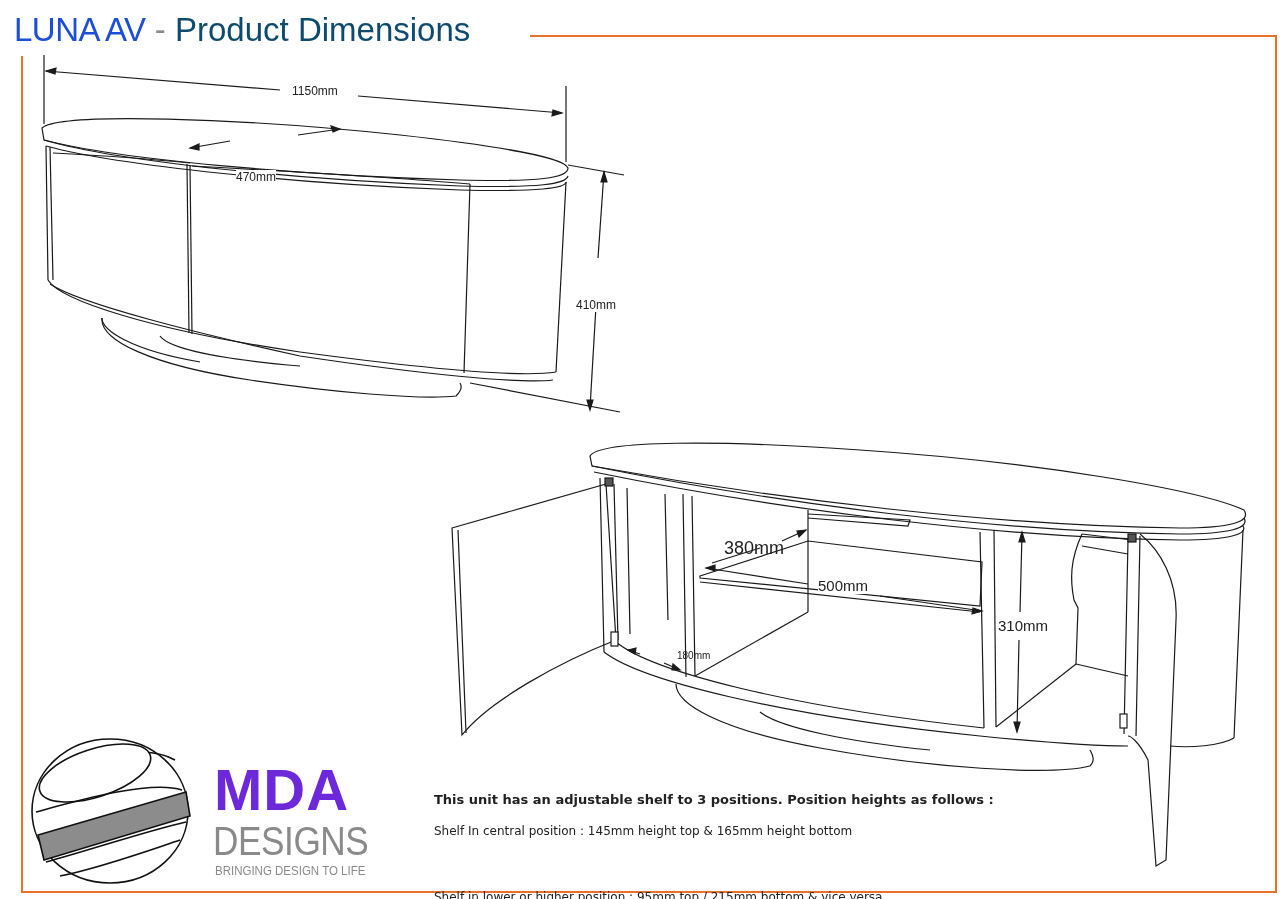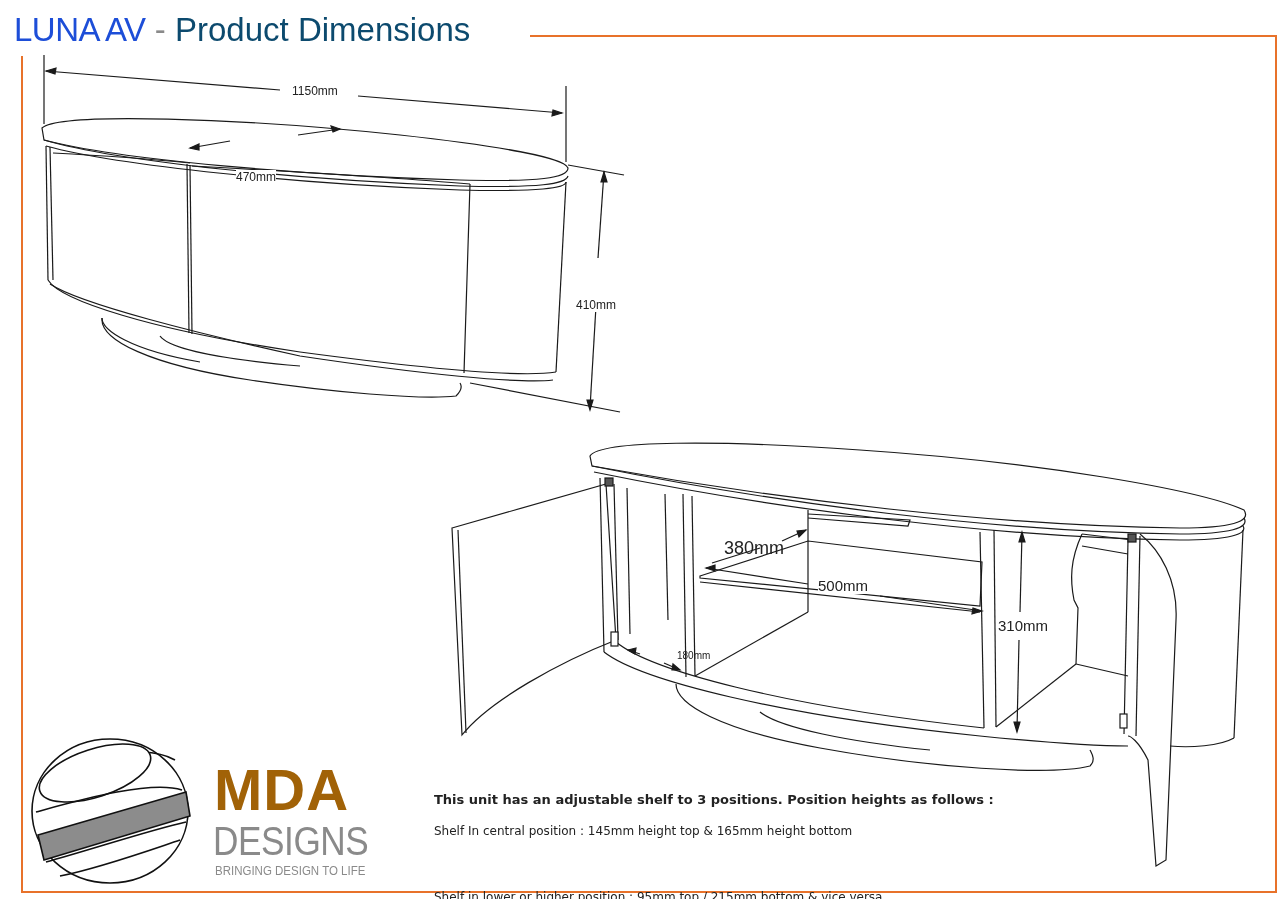--- a/index.html
+++ b/index.html
@@ -4,21 +4,21 @@
 <style>
   html,body{margin:0;padding:0;background:#ffffff;}
   body{width:1280px;height:899px;position:relative;overflow:hidden;font-family:"Liberation Sans",sans-serif;}
   .abs{position:absolute;}
   #title{left:14px;top:10px;font-size:33px;line-height:40px;white-space:nowrap;}
   #title .brand{color:#1d4ed8;font-weight:normal;letter-spacing:-0.5px;}
   #title .sep{color:#8a8a8a;}
   #title .sub{color:#0c4a6e;}
   svg.draw{position:absolute;left:0;top:0;}
   .dimlbl{position:absolute;font-family:"Liberation Sans",sans-serif;color:#222;white-space:nowrap;background:#fff;}
-  .logo-mda{left:214px;top:760px;font-size:58px;font-weight:bold;color:#a16207;letter-spacing:1px;line-height:60px;}
+  .logo-mda{left:214px;top:760px;font-size:58px;font-weight:bold;color:#6d28d9;letter-spacing:1px;line-height:60px;}
   .logo-designs{left:213px;top:820px;font-size:40px;color:#8a8a8a;font-weight:normal;line-height:42px;letter-spacing:-0.5px;transform:scaleX(0.88);transform-origin:left;}
   .logo-tag{left:215px;top:864px;font-size:12.5px;color:#8a8a8a;line-height:14px;letter-spacing:0px;transform:scaleX(0.92);transform-origin:left;}
   .note{left:434px;font-size:12px;color:#222;white-space:nowrap;font-family:"DejaVu Sans",sans-serif;}
   .note.bold{font-weight:bold;font-size:13px;}
 </style>
 </head>
 <body>
 
 <div id="title" class="abs">
   <span class="brand">LUNA AV</span>

